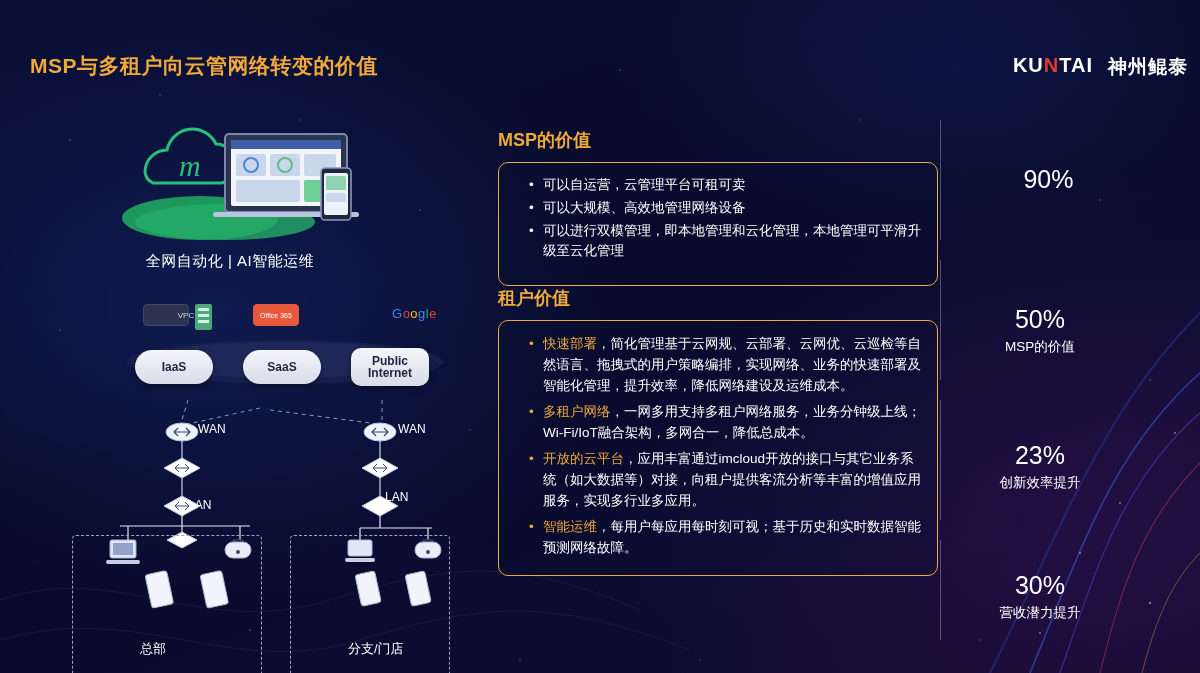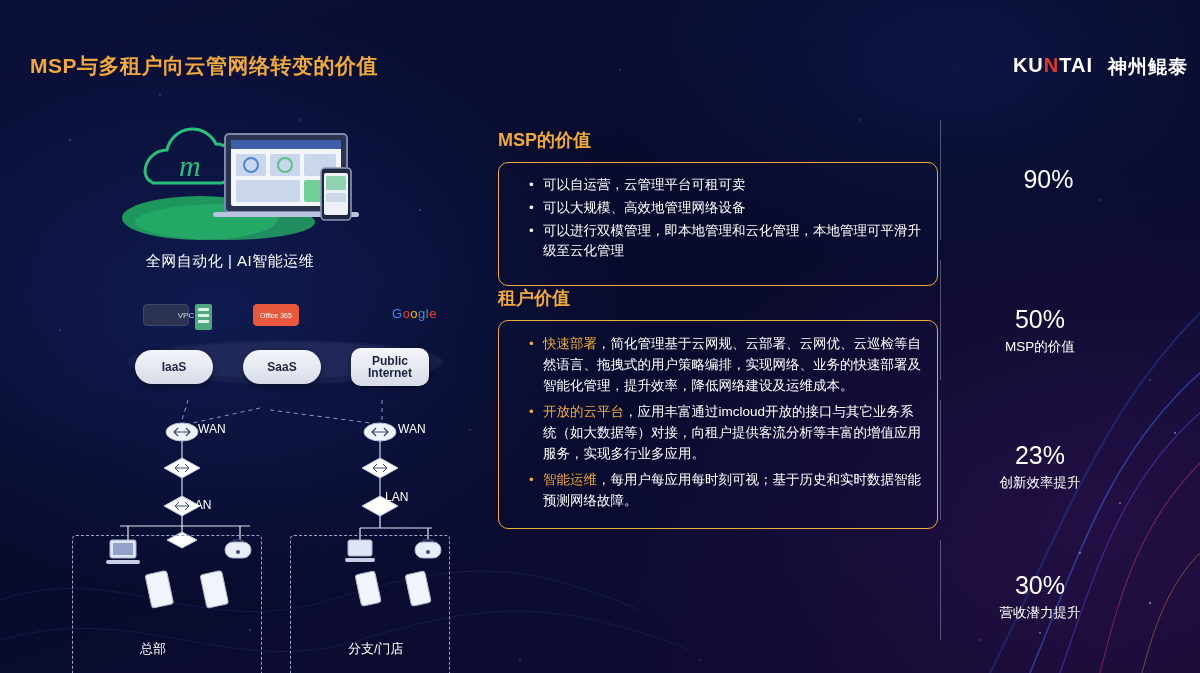--- a/index.html
+++ b/index.html
@@ -339,20 +339,21 @@
           <li><span>可以进行双模管理，即本地管理和云化管理，本地管理可平滑升级至云化管理</span></li>
         </ul>
       </div>
     </div>
 
     <div class="sec2">
       <div class="sec-title">租户价值</div>
       <div class="card tenant">
         <ul>
           <li><span class="hl">快速部署</span><span>，简化管理基于云网规、云部署、云网优、云巡检等自然语言、拖拽式的用户策略编排，实现网络、业务的快速部署及智能化管理，提升效率，降低网络建设及运维成本。</span></li>
+          <li><span class="hl">多租户网络</span><span>，一网多用支持多租户网络服务，业务分钟级上线；Wi-Fi/IoT融合架构，多网合一，降低总成本。</span></li>
           <li><span class="hl">开放的云平台</span><span>，应用丰富通过imcloud开放的接口与其它业务系统（如大数据等）对接，向租户提供客流分析等丰富的增值应用服务，实现多行业多应用。</span></li>
           <li><span class="hl">智能运维</span><span>，每用户每应用每时刻可视；基于历史和实时数据智能预测网络故障。</span></li>
         </ul>
       </div>
     </div>
   </div>
 
   <div class="stats">
     <div class="divider" style="top:0px;height:120px;"></div>
     <div class="divider" style="top:140px;height:120px;"></div>

